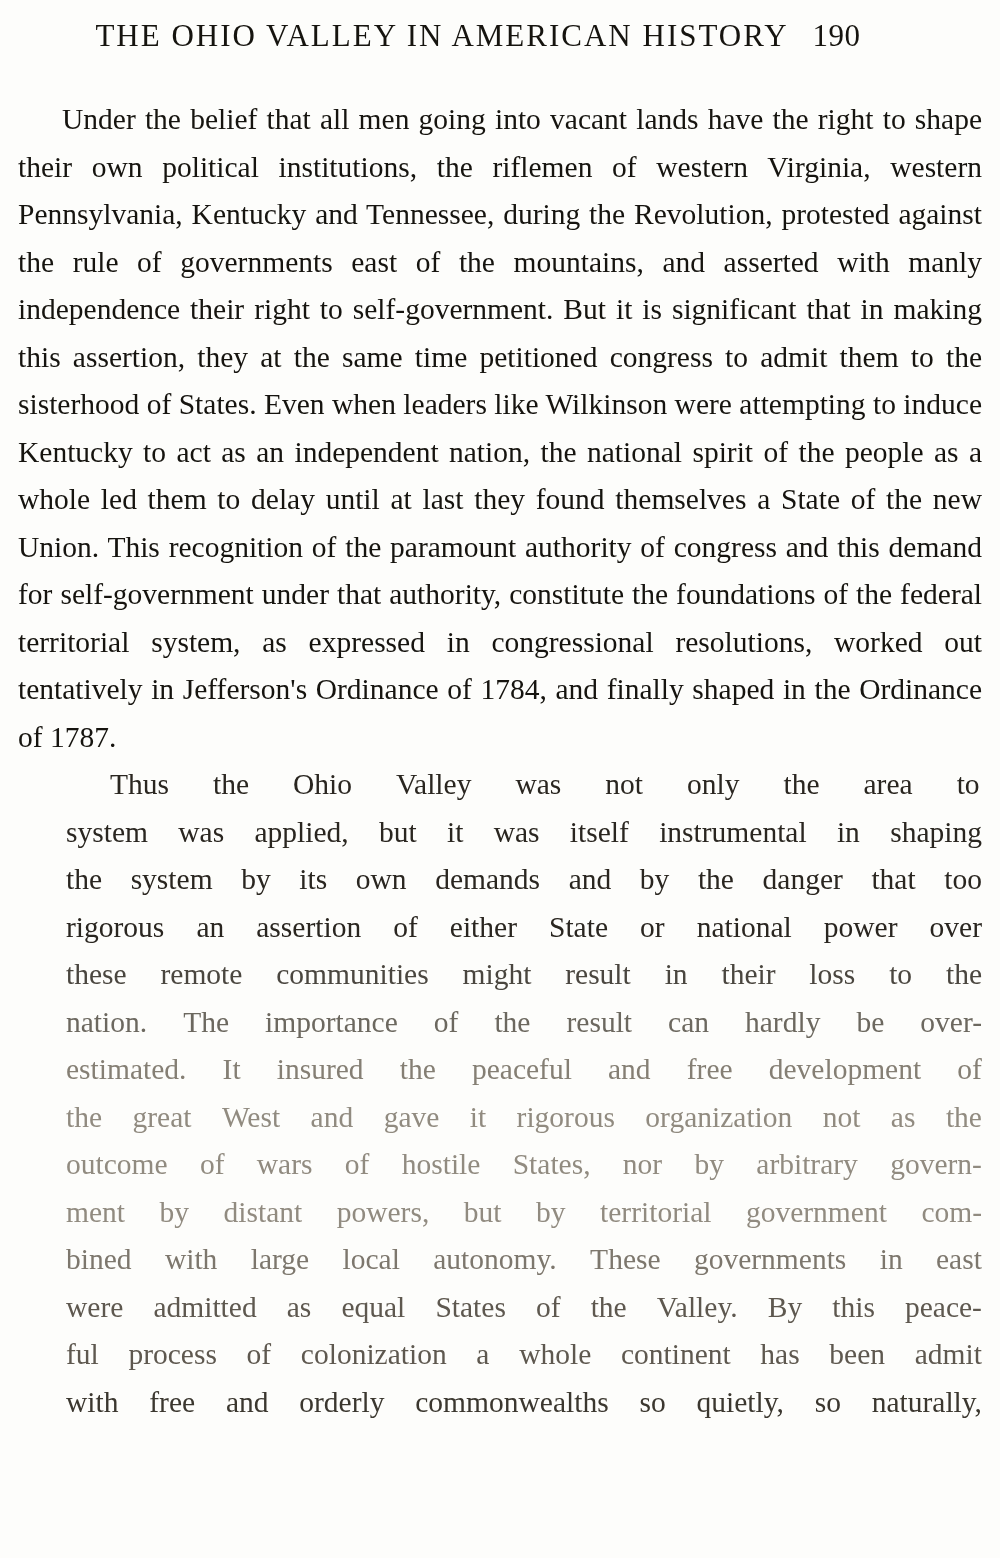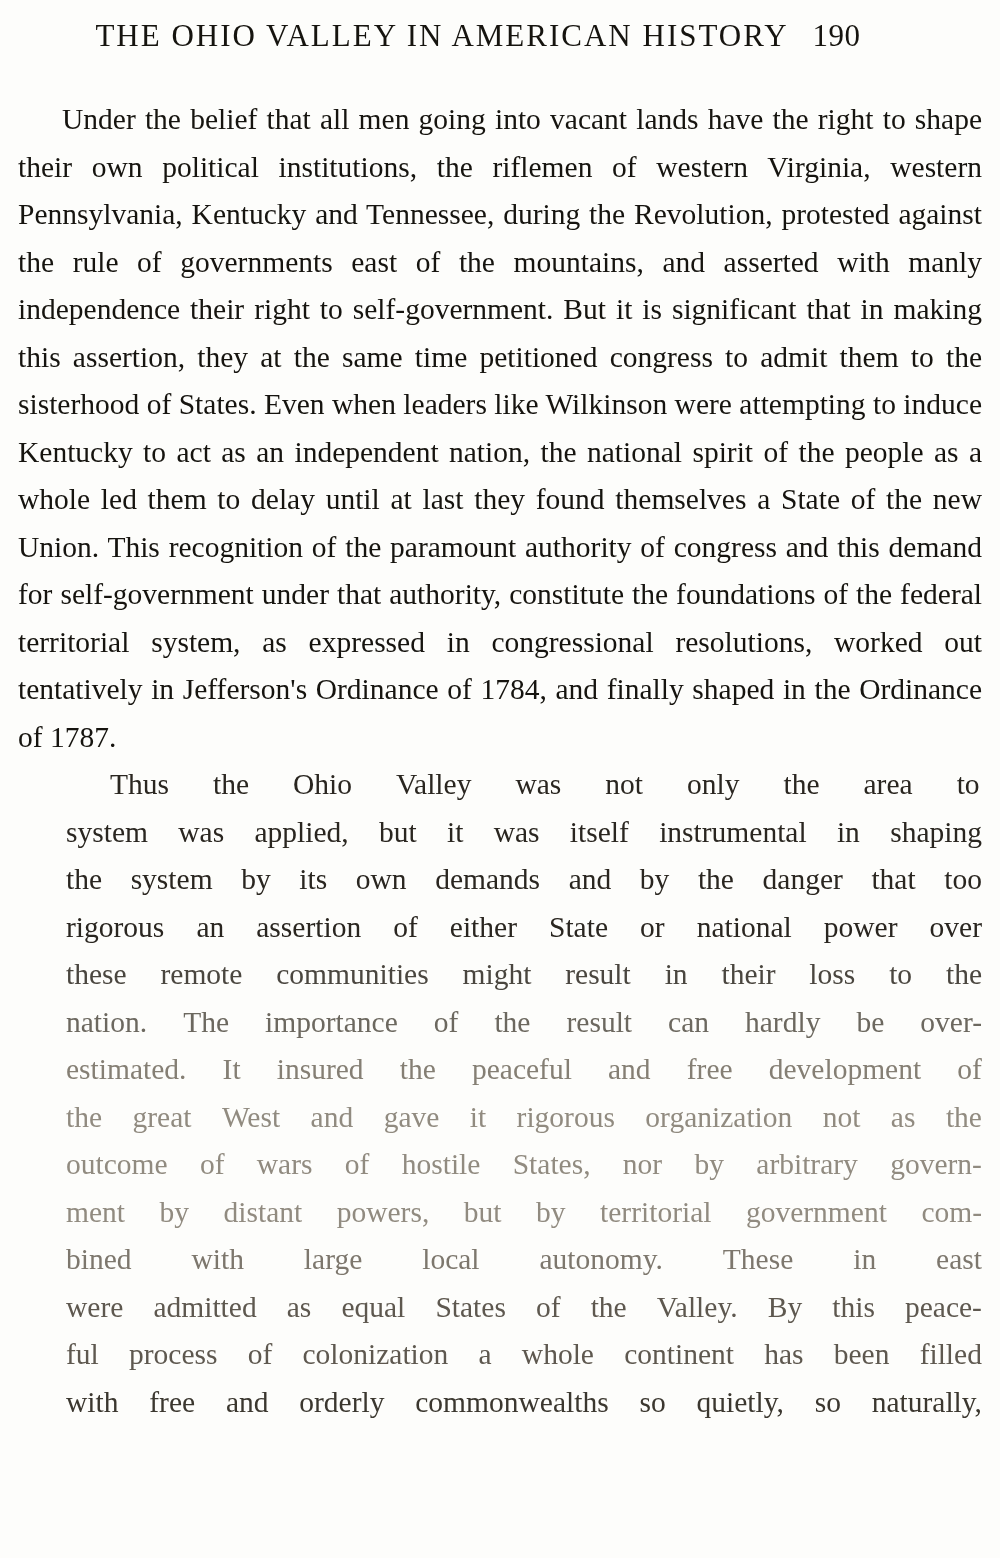--- a/index.html
+++ b/index.html
@@ -219,20 +219,21 @@
           <span>government</span>
           <span>com-</span>
         </span>
       <span class="ln fade-6 just">
           <span>bined</span>
           <span>with</span>
           <span>large</span>
           <span>local</span>
           <span>autonomy.</span>
           <span>These</span>
+          <span>governments</span>
           <span>in</span>
           <span>east</span>
         </span>
       <span class="ln fade-7 just">
           <span>were</span>
           <span>admitted</span>
           <span>as</span>
           <span>equal</span>
           <span>States</span>
           <span>of</span>
@@ -245,21 +246,21 @@
       <span class="ln fade-7 just">
           <span>ful</span>
           <span>process</span>
           <span>of</span>
           <span>colonization</span>
           <span>a</span>
           <span>whole</span>
           <span>continent</span>
           <span>has</span>
           <span>been</span>
-          <span>filled</span>
+          <span>admit</span>
         </span>
       <span class="ln fade-8 just">
           <span>with</span>
           <span>free</span>
           <span>and</span>
           <span>orderly</span>
           <span>commonwealths</span>
           <span>so</span>
           <span>quietly,</span>
           <span>so</span>

